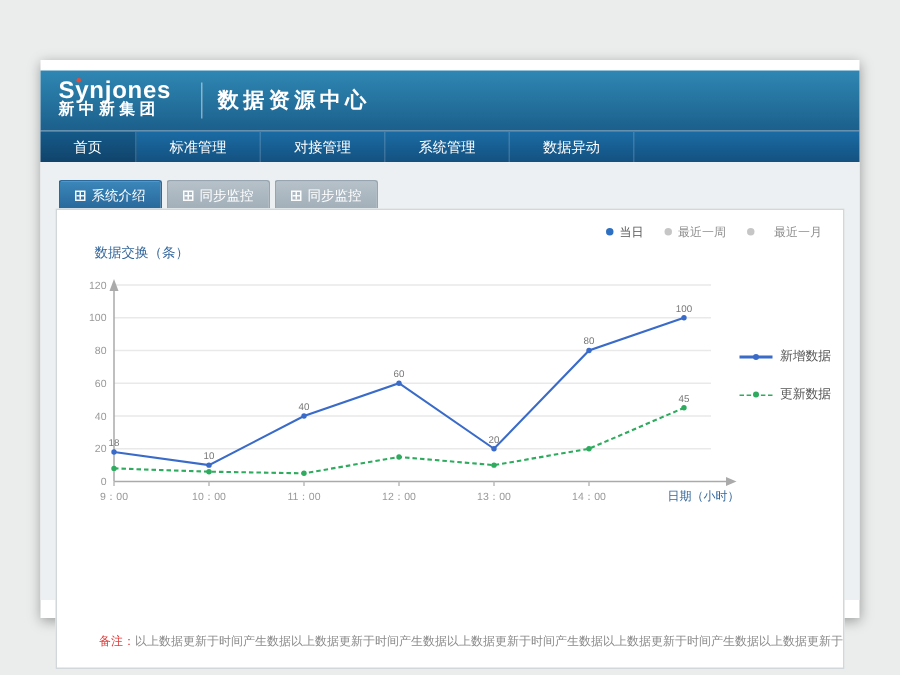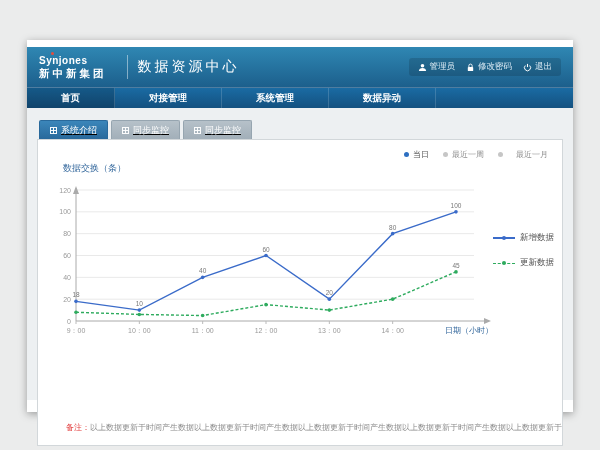--- a/index.html
+++ b/index.html
@@ -1,32 +1,32 @@
 <!DOCTYPE html>
 <html><head>
 <meta charset="utf-8">
 <style>
   *{margin:0;padding:0;box-sizing:border-box;font-family:"Liberation Sans","DejaVu Sans",sans-serif;}
   html,body{width:600px;height:450px;background:#ebecec;overflow:hidden;position:relative;}
   .page{position:absolute;left:27px;top:40px;width:546px;height:372px;background:#fff;box-shadow:0 2px 8px rgba(0,0,0,.35);}
   .header{margin-top:7px;height:40px;background:linear-gradient(180deg,#2f87b3,#1c5f8c);display:flex;align-items:center;padding:0 12px;}
   .logo{position:relative;margin-right:10px;color:#fff;}
-  .logo-text{font-size:10px;font-weight:700;letter-spacing:.5px;display:block;line-height:13px;}
+  .logo-text{font-size:16px;font-weight:700;letter-spacing:.5px;display:block;line-height:13px;}
   .red-dot{position:absolute;left:12px;top:-2px;width:3px;height:3px;border-radius:50%;background:#e84b3c;}
   .logo-sub{font-size:10.5px;font-weight:700;letter-spacing:3px;display:block;line-height:13px;}
   .v-divider{width:1px;height:24px;background:rgba(255,255,255,.45);margin:0 10px;}
-  .app-title{color:#fff;font-size:14px;letter-spacing:3px;}
+  .app-title{color:#fff;font-size:14px;letter-spacing:3px;font-weight:bold;}
   .header-actions{margin-left:auto;display:flex;align-items:center;gap:11px;background:rgba(0,0,0,.14);border-radius:3px;padding:3px 9px;}
   .h-act{display:flex;align-items:center;gap:3px;color:#ddecf5;font-size:8.5px;cursor:pointer;}
   .h-act svg{width:9px;height:9px;display:block;}
   .nav{height:21px;background:linear-gradient(180deg,#1a6ba3,#145180);border-top:1px solid rgba(255,255,255,.25);display:flex;color:#fff;font-size:9.5px;}
-  .nav-item{display:flex;align-items:center;padding:0 34px;border-right:1px solid rgba(255,255,255,.16);cursor:pointer;font-weight:bold;}
+  .nav-item{display:flex;align-items:center;padding:0 22px;border-right:1px solid rgba(255,255,255,.16);cursor:pointer;}
   .nav-item.active{background:rgba(0,0,0,.16);}
   .content{height:292px;background:#edf0f2;padding:12px 10px 0;}
-  .tabs{display:flex;gap:3px;height:19px;margin-left:2px;text-decoration:underline;}
+  .tabs{display:flex;gap:3px;height:19px;margin-left:2px;}
   .tab{display:flex;align-items:center;gap:4px;padding:0 10px;font-size:9px;color:#fff;background:linear-gradient(#b6c1c9,#a2afb9);border:1px solid #96a5b0;border-bottom:none;border-radius:2px 2px 0 0;cursor:pointer;}
   .tab.active{background:linear-gradient(#3b86ba,#29699b);border-color:#29699b;}
   .tab-icon{width:7px;height:7px;flex:0 0 7px;border:1px solid rgba(255,255,255,.95);
     background:linear-gradient(rgba(255,255,255,.95),rgba(255,255,255,.95)) 50% 0/1px 100% no-repeat,
                linear-gradient(rgba(255,255,255,.95),rgba(255,255,255,.95)) 0 50%/100% 1px no-repeat;}
   .card{position:relative;background:#fff;border:1px solid #d2d7da;height:307px;}
   .filters{position:absolute;top:9px;right:14px;display:flex;gap:14px;align-items:center;}
   .filter{display:flex;align-items:center;gap:4px;font-size:8px;cursor:pointer;}
   .filter .dot{width:5px;height:5px;border-radius:50%;background:currentColor;}
   .filter .lbl{color:#8d8d8d;}
@@ -49,48 +49,28 @@
 
   <header class="header">
     <div class="logo">
       <span class="red-dot"></span>
       <span class="logo-text">Synjones</span>
       <span class="logo-sub">新中新集团</span>
     </div>
     <div class="v-divider"></div>
     <div class="app-title">数据资源中心</div>
 
-    <div class="header-actions">
-      <div class="h-act">
-        <svg viewBox="0 0 10 10">
-            <circle cx="5" cy="3" r="2" fill="#fff"></circle>
-            <path d="M1 9c0-2.2 1.8-3.5 4-3.5S9 6.8 9 9z" fill="#fff"></path>
-          </svg>
-        <span>管理员</span>
-      </div>
-      <div class="h-act">
-        <svg viewBox="0 0 10 10">
-            <rect x="2" y="4.5" width="6" height="4.5" rx="0.8" fill="#fff"></rect>
-            <path d="M3.2 4.5V3a1.8 1.8 0 0 1 3.6 0v1.5" stroke="#fff" stroke-width="1" fill="none"></path>
-          </svg>
-        <span>修改密码</span>
-      </div>
-      <div class="h-act">
-        <svg viewBox="0 0 10 10">
-            <path d="M5 1v3.5" stroke="#fff" stroke-width="1.2"></path>
-            <path d="M2.6 2.8a3.4 3.4 0 1 0 4.8 0" stroke="#fff" fill="none" stroke-width="1.1"></path>
-          </svg>
-        <span>退出</span>
-      </div>
-    </div>
   </header>
 
   <nav class="nav">
     <div class="nav-item active">
         <span>首页</span>
+      </div>
+    <div class="nav-item">
+        <span>标准管理</span>
       </div>
     <div class="nav-item">
         <span>对接管理</span>
       </div>
     <div class="nav-item">
         <span>系统管理</span>
       </div>
     <div class="nav-item">
         <span>数据异动</span>
       </div>

